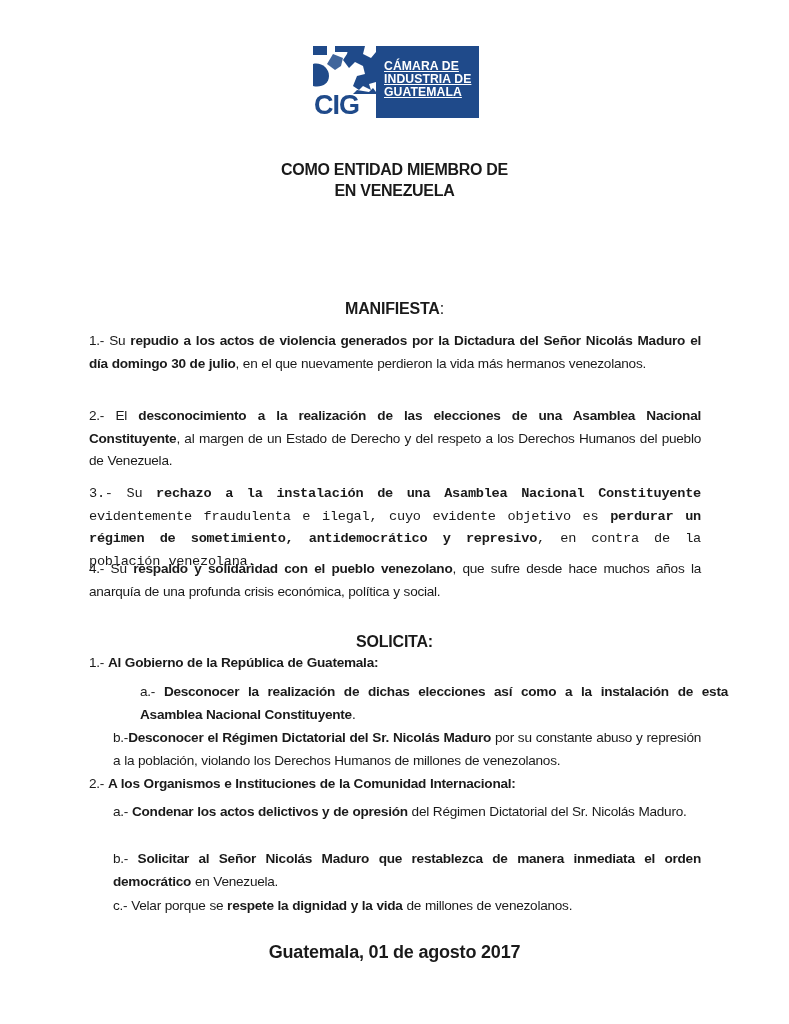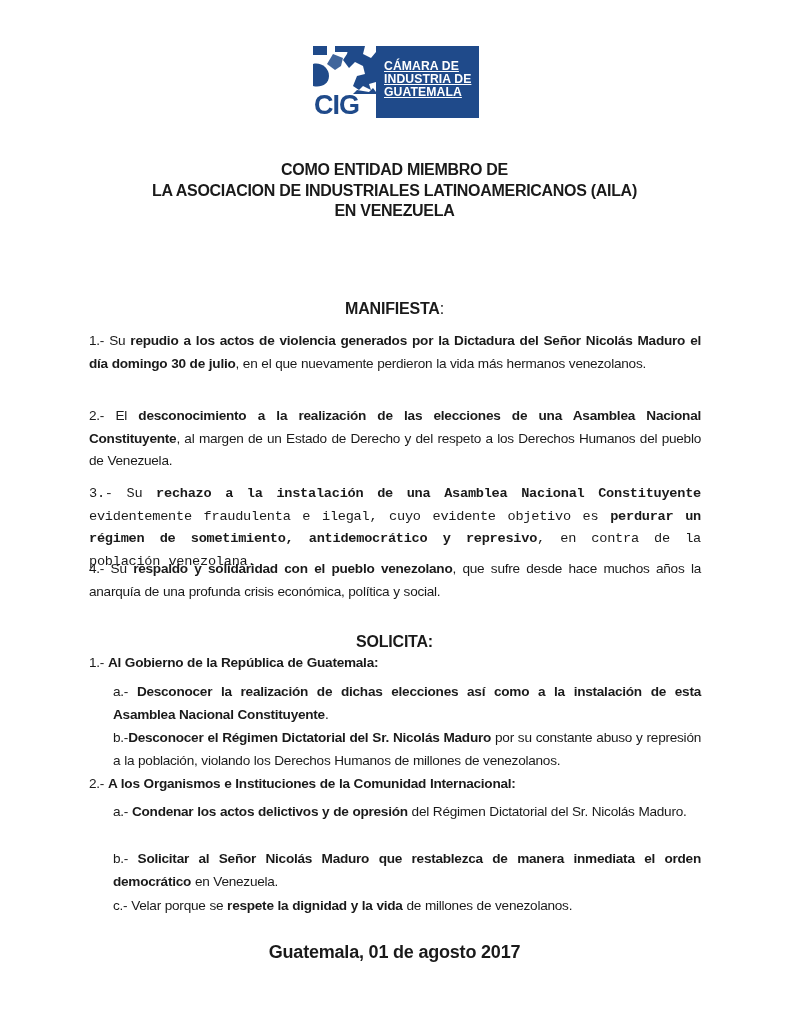--- a/index.html
+++ b/index.html
@@ -125,39 +125,38 @@
   <div class="logo-cig">CIG</div>
   <div class="logo-box">
     <div>CÁMARA DE</div>
     <div>INDUSTRIA DE</div>
     <div>GUATEMALA</div>
   </div>
 </div>
 
 <div class="heading">
   <div>COMO ENTIDAD MIEMBRO DE</div>
-  <div>LA ASOCIACION DE INDUSTRIALES LATINOAMERICANOS (AILA)</div>
   <div>EN VENEZUELA</div>
 </div>
 
 <div class="section-title" style="top:300px;"><span>MANIFIESTA</span><span class="colon">:</span></div>
 
 <div class="para" style="top:330px;"><span>1.- </span><span>Su </span><b>repudio a los actos de violencia generados por la Dictadura del Señor Nicolás Maduro el día domingo 30 de julio</b><span>, en el que nuevamente perdieron la vida  más  hermanos venezolanos.</span></div>
 
 <div class="para" style="top:405px;"><span>2.- </span><span>El </span><b>desconocimiento a la realización de las elecciones de una Asamblea Nacional Constituyente</b><span>, al margen de un Estado de Derecho y del respeto a los Derechos Humanos del pueblo de Venezuela.</span></div>
 
 <div class="para" style="top:483px;font-family:Liberation Mono, monospace;"><span>3.-  </span><span>Su </span><b>rechazo a la instalación de una Asamblea Nacional Constituyente</b><span> evidentemente fraudulenta e ilegal, cuyo evidente objetivo es </span><b>perdurar un régimen de sometimiento, antidemocrático y represivo</b><span>, en contra de la población venezolana.</span></div>
 
 <div class="para" style="top:558px;"><span>4.- </span><span>Su </span><b>respaldo y solidaridad con el pueblo venezolano</b><span>, que sufre desde hace muchos años la anarquía de una profunda crisis económica, política y social.</span></div>
 
 <div class="section-title" style="top:622px;margin-top:11px;">SOLICITA:</div>
 
 <div class="para" style="top:652px;"><span>1.- </span><b>Al Gobierno de la República de Guatemala:</b></div>
 
-<div class="para sub" style="top:681px;"><span>a.- </span><b>Desconocer la realización de dichas elecciones así como a la instalación de esta Asamblea Nacional Constituyente</b><span>.</span></div>
+<div class="para sub" style="top:681px;margin-left:27px;"><span>a.- </span><b>Desconocer la realización de dichas elecciones así como a la instalación de esta Asamblea Nacional Constituyente</b><span>.</span></div>
 
 <div class="para sub" style="top:727px;"><span>b.-</span><b>Desconocer el Régimen Dictatorial del Sr. Nicolás Maduro</b><span> por su constante abuso y represión a la población, violando los Derechos Humanos de millones de venezolanos.</span></div>
 
 <div class="para" style="top:773px;"><span>2.- </span><b>A los Organismos e Instituciones de la Comunidad Internacional:</b></div>
 
 <div class="para sub" style="top:801px;"><span>a.- </span><b>Condenar los actos delictivos y de opresión</b><span> del Régimen Dictatorial del Sr. Nicolás Maduro.</span></div>
 
 <div class="para sub" style="top:848px;"><span>b.- </span><b>Solicitar al Señor Nicolás Maduro que restablezca de manera inmediata el orden democrático</b><span> en Venezuela.</span></div>
 
 <div class="para sub" style="top:895px;"><span>c.- </span><span>Velar porque se </span><b>respete la dignidad y la vida</b><span> de millones de venezolanos.</span></div>

